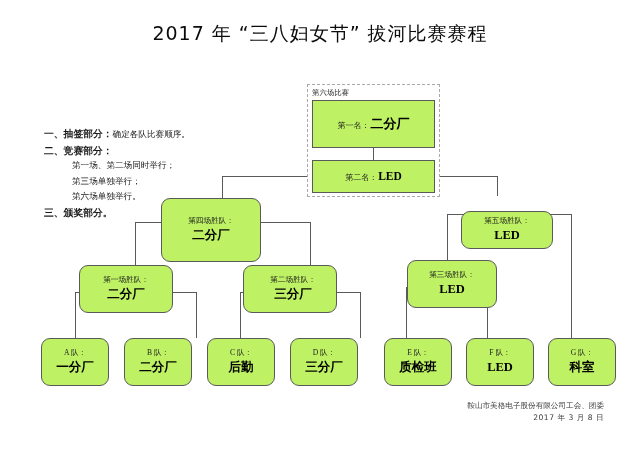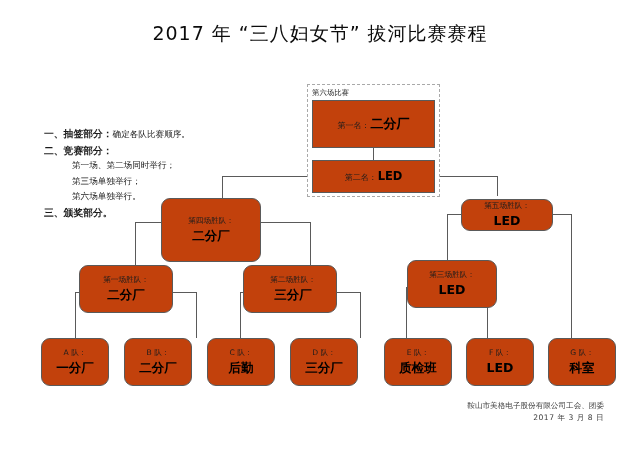--- a/index.html
+++ b/index.html
@@ -68,29 +68,30 @@
     left: 0; top: 0;
     width: 640px;
     height: 453px;
     pointer-events: none;
   }
 
   
   .node {
     position: absolute;
     box-sizing: border-box;
-    background: #c2410c;
+    background: #bef264;
     border: 1px solid #5a5a5a;
     border-radius: 9px;
     display: flex;
     flex-direction: column;
     align-items: center;
     justify-content: center;
     text-align: center;
     padding: 2px 2px 3px;
+    font-family: Liberation Serif, serif;
   }
   .node .lbl {
     font-size: 7.6px;
     line-height: 11px;
     color: #1c1c1c;
     white-space: nowrap;
   }
   .node .val {
     font-size: 12.5px;
     line-height: 17px;
@@ -224,21 +225,21 @@
       <span class="lbl2">第二名：</span>
       <span class="val2 small">LED</span>
     </div>
   </div>
 
   <div class="node" style="left:161px; top:198px; width:100px; height:64px;">
     <div class="lbl">第四场胜队：</div>
     <div class="val">二分厂</div>
   </div>
 
-  <div class="node" style="left:461px; top:199px; width:92px; height:32px;">
+  <div class="node" style="left:461px; top:211px; width:92px; height:38px;">
     <div class="lbl">第五场胜队：</div>
     <div class="val">LED</div>
   </div>
 
   <div class="node" style="left:79px; top:265px; width:94px; height:48px;">
     <div class="lbl">第一场胜队：</div>
     <div class="val">二分厂</div>
   </div>
 
   <div class="node" style="left:243px; top:265px; width:94px; height:48px;padding-left:8px;">

